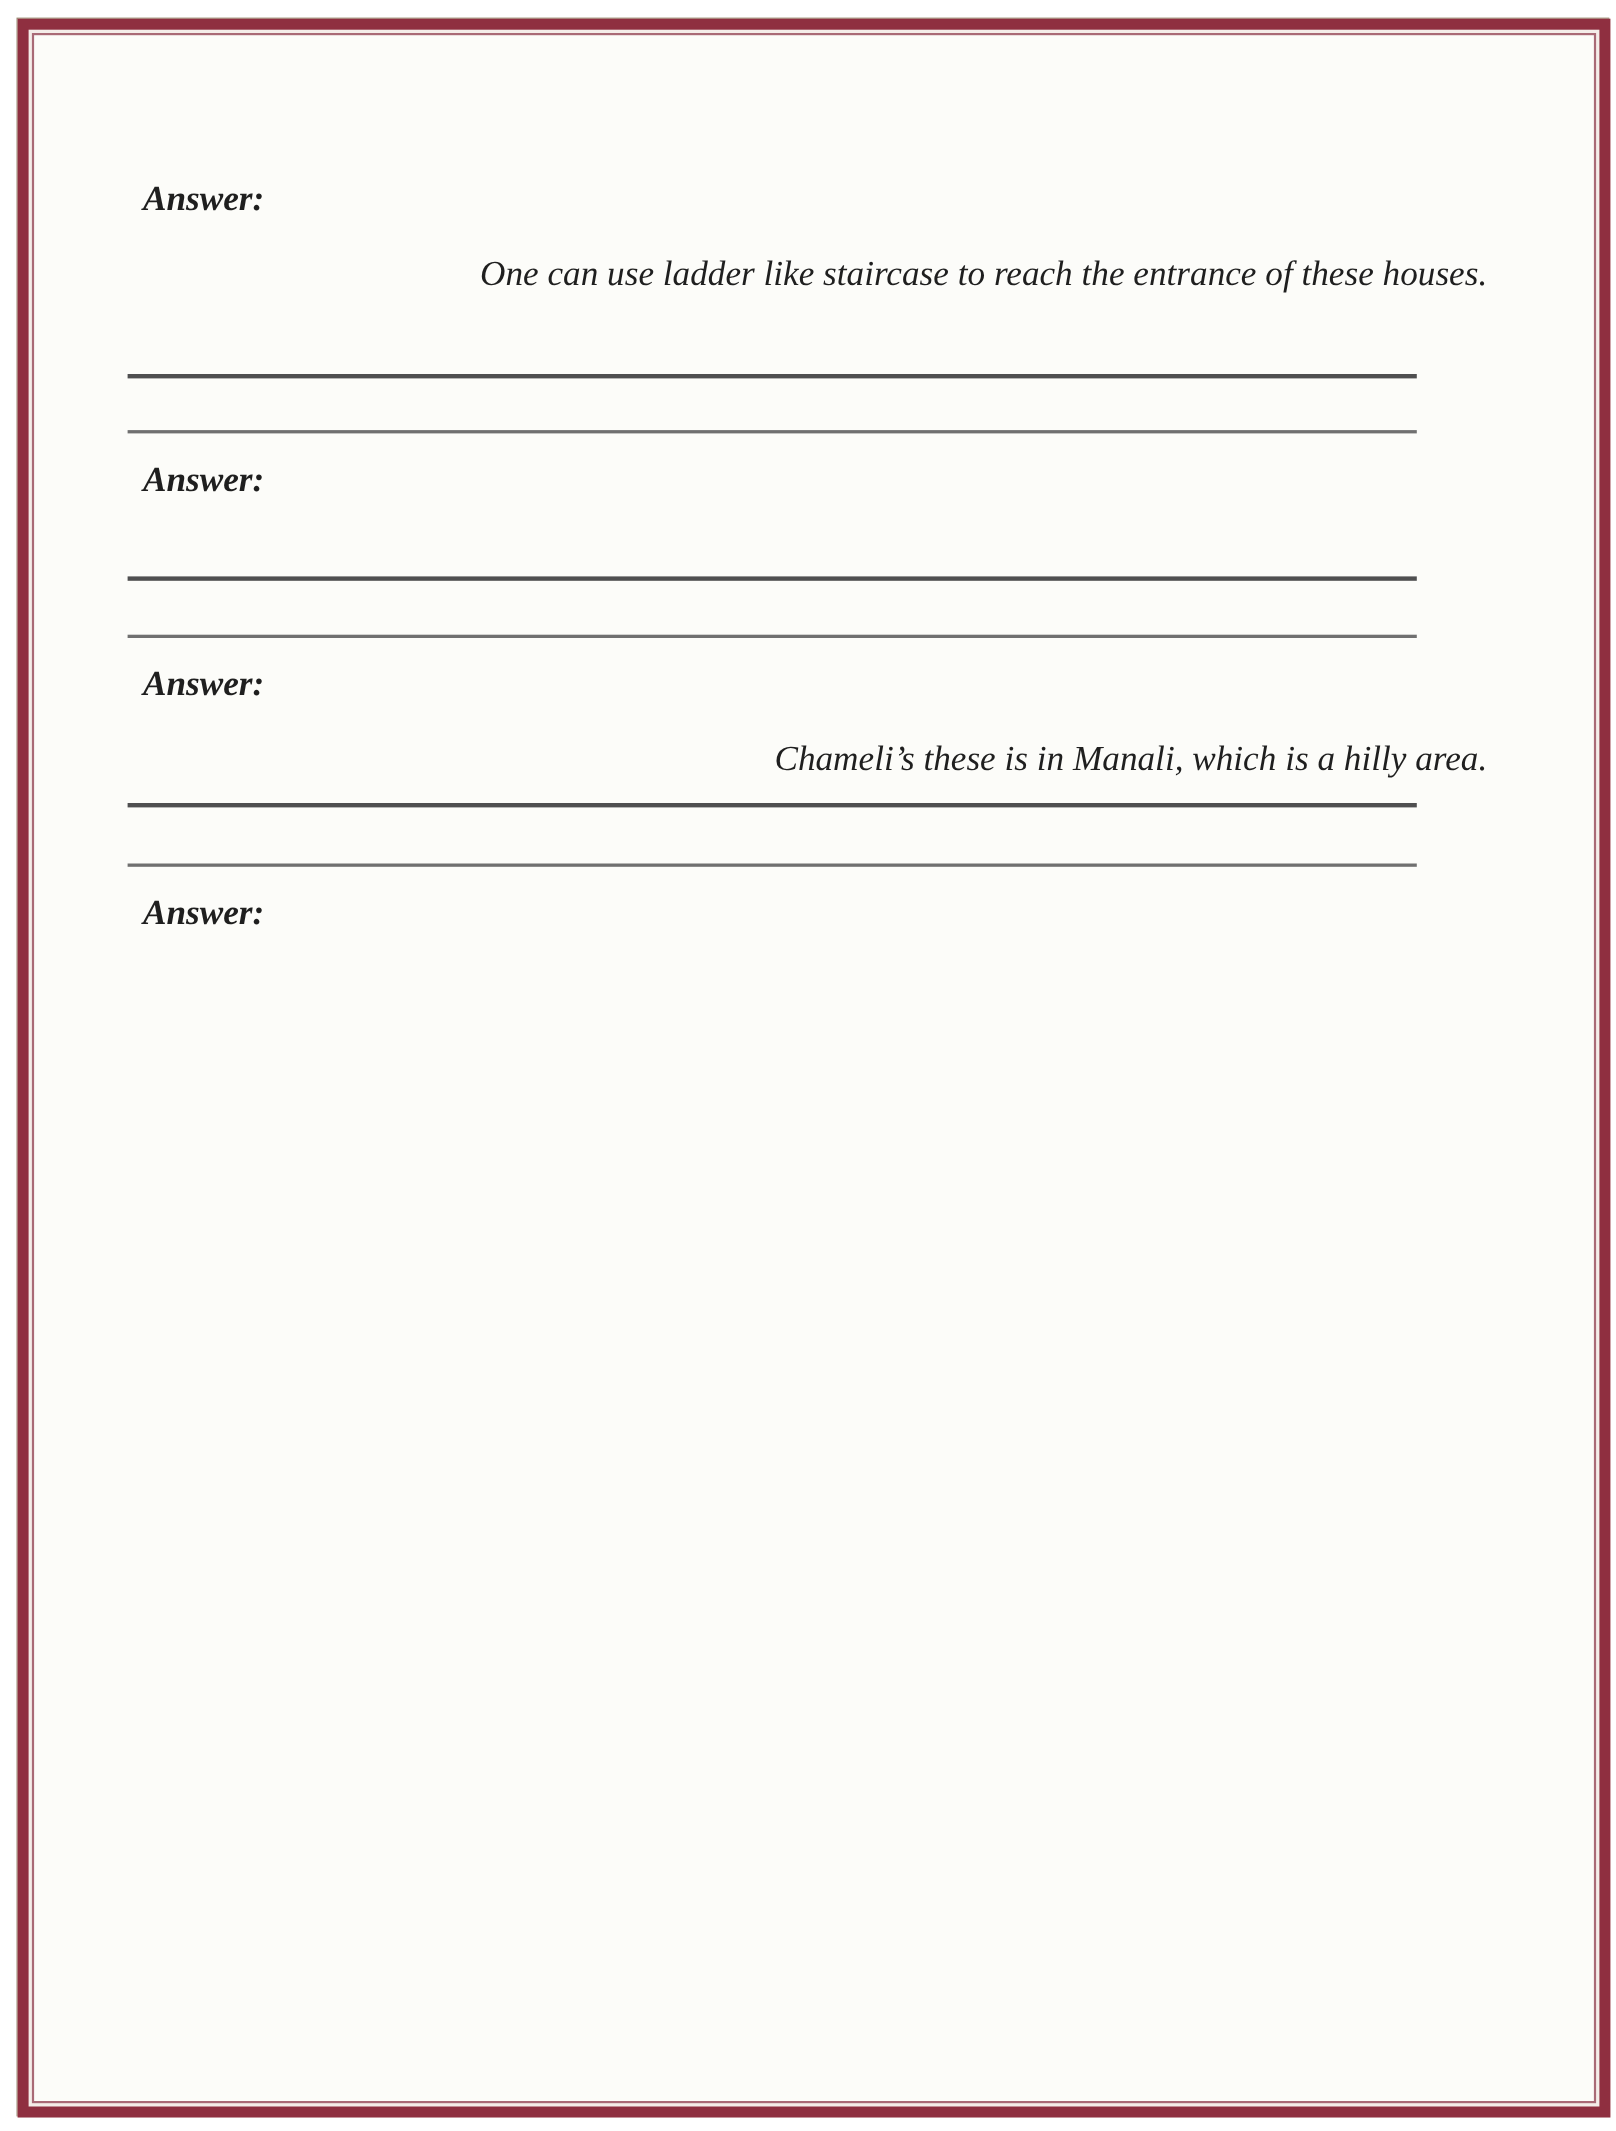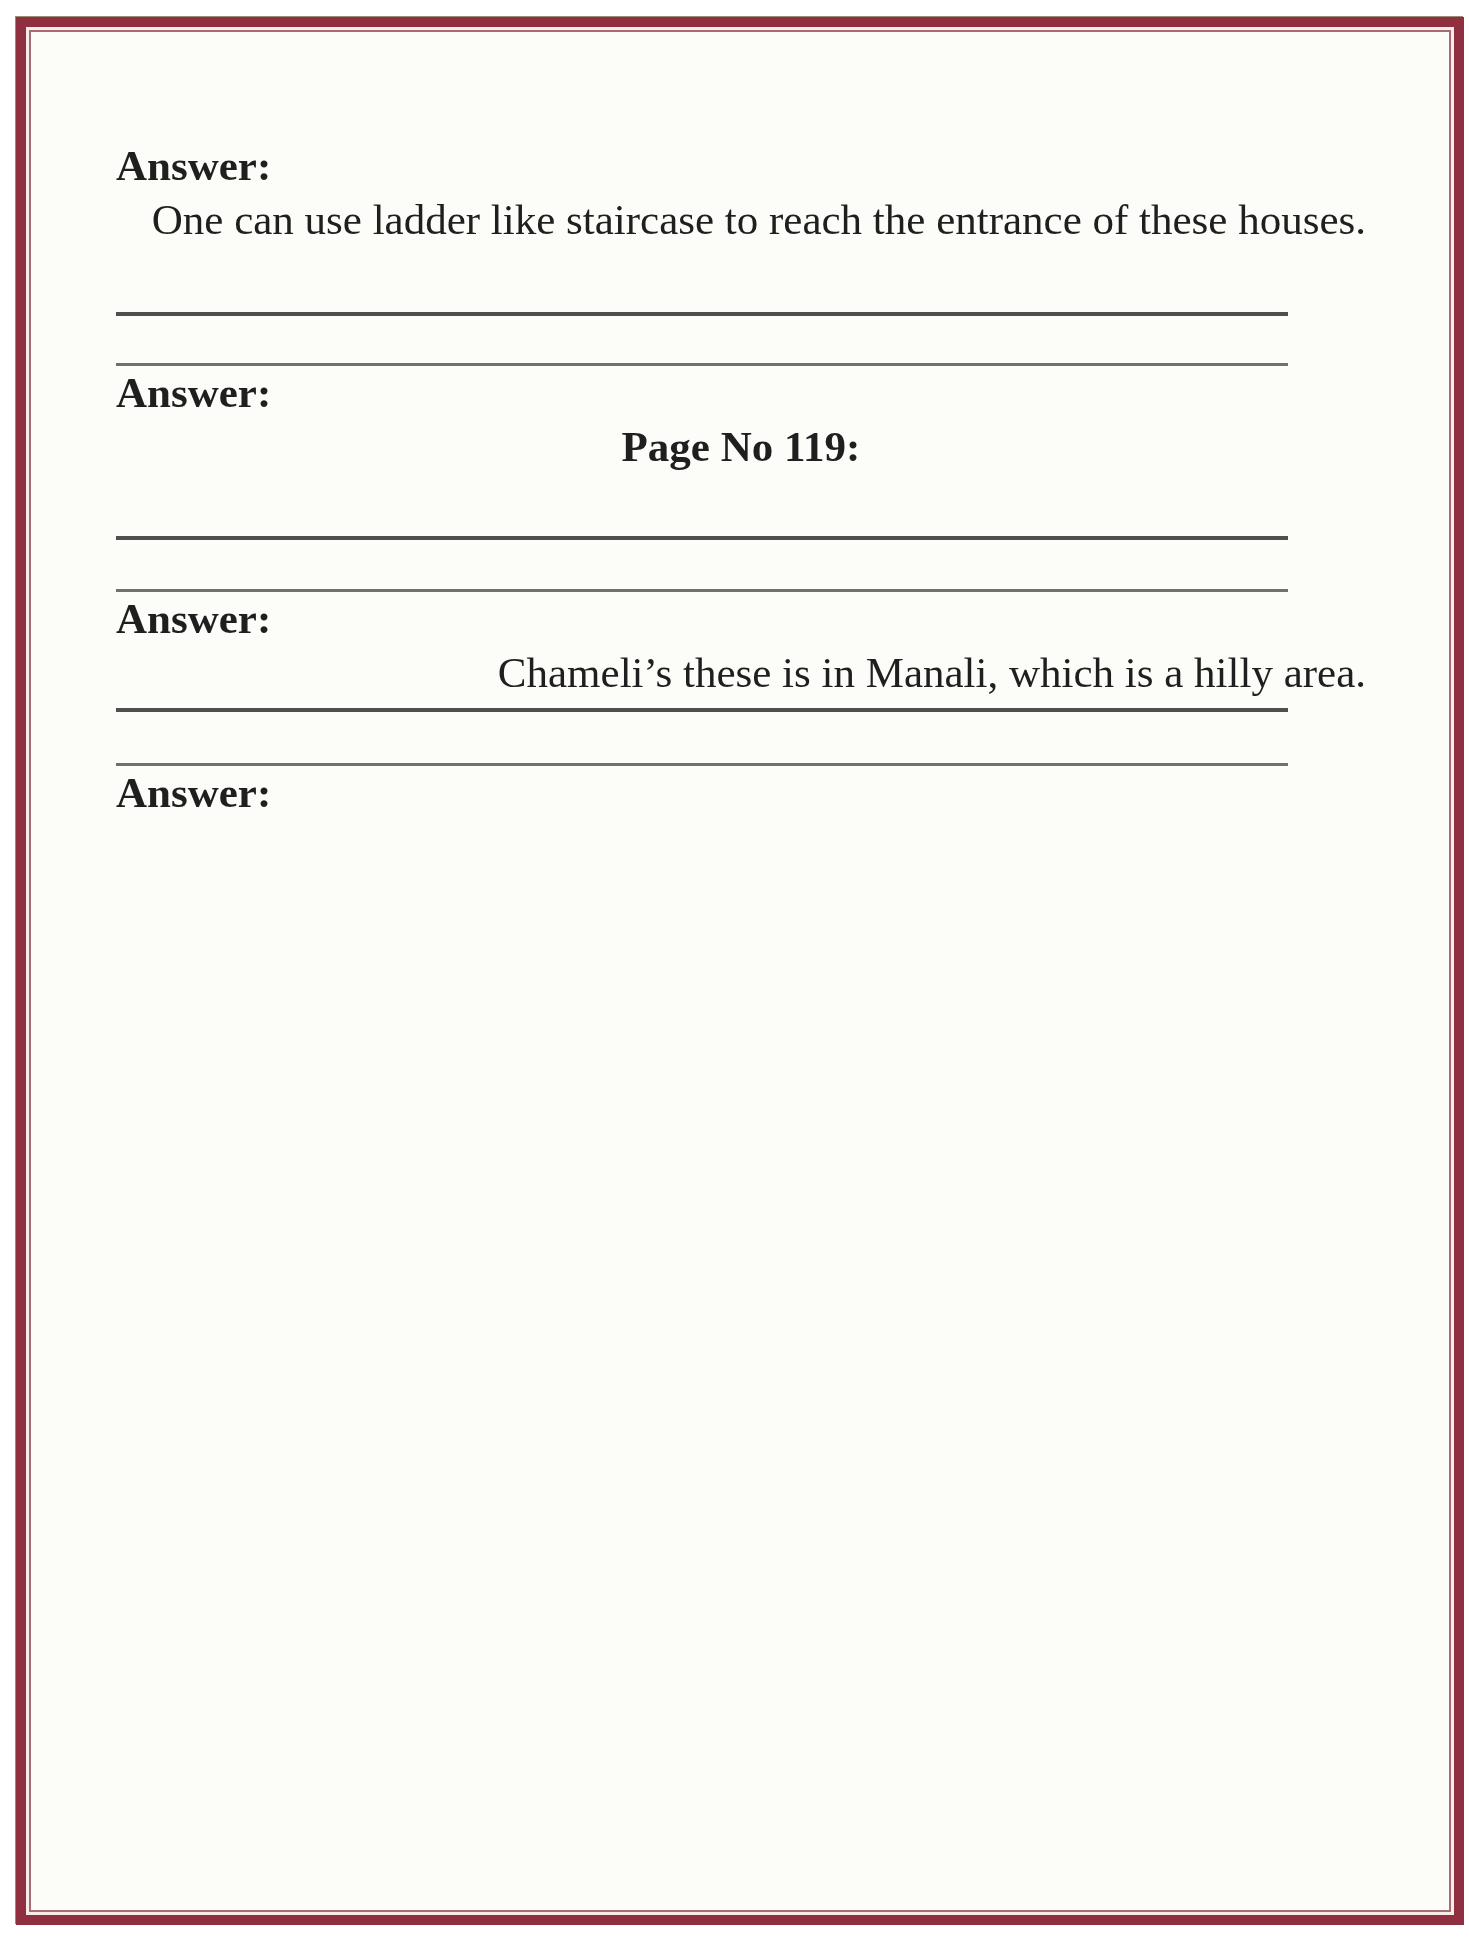--- a/index.html
+++ b/index.html
@@ -33,23 +33,24 @@
     box-sizing: border-box;
     overflow: hidden;
   }
   .content {
     padding: 107px 83px 0 85px;
     font-size: 33px;
     line-height: 54px;
     color: #1f1f1f;
   }
   .content p, .content h2, .content h3 {
-    margin: 0;
-    font-size: 43px;
+    margin: 14px;
+    font-size: 32px;
     line-height: 54px;
+    font-style: italic;
   }
   .answer-head {
     font-weight: bold;
   }
   .para {
     white-space: pre-line;
     text-align: right;
   }
   .q-label {
     font-weight: bold;
@@ -94,21 +95,20 @@
 
       <h3 class="answer-head mt-a1">Answer:</h3>
       <p class="para mt-p1">One can use ladder like staircase to reach the entrance of these houses.</p>
 
 
       <div class="rule rule-a mt-r1"></div>
       <div class="rule rule-b mt-r2"></div>
 
       <h3 class="answer-head mt-a2">Answer:</h3>
 
-      <h2 class="page-head mt-pn">Page No 119:</h2>
 
 
       <div class="rule rule-a mt-r3"></div>
       <div class="rule rule-b mt-r4"></div>
 
       <h3 class="answer-head mt-a3">Answer:</h3>
       <p class="para mt-p3">Chameli’s these is in Manali, which is a hilly area.</p>
 
 
       <div class="rule rule-a mt-r5"></div>

